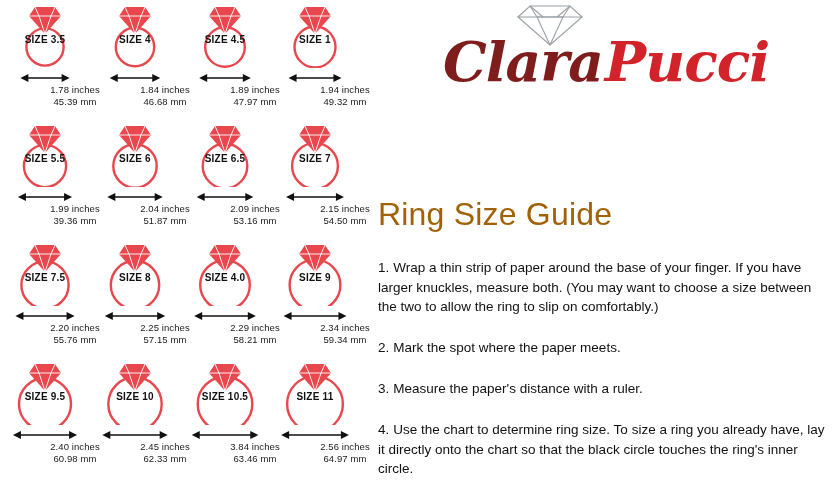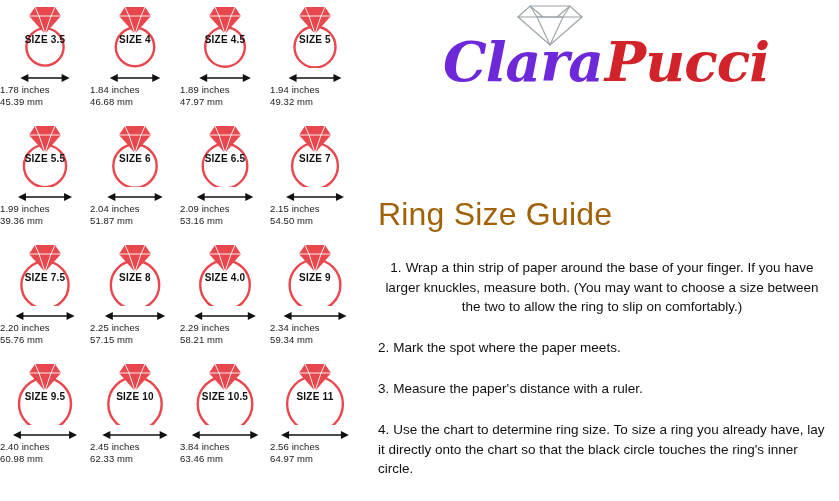--- a/index.html
+++ b/index.html
@@ -53,25 +53,26 @@
     transform: translateX(-50%);
     top: 66px;
     width: 78px;
     height: 12px;
   }
   .ring-measure {
     position: absolute;
     left: 0;
     top: 80px;
     width: 90px;
-    text-align: left;
+    text-align: center;
     font-size: 9.5px;
     line-height: 11.5px;
     color: #1a1a1a;
     letter-spacing: 0.1px;
+    padding-left: 30px;
   }
   .size-label {
     position: absolute;
     left: 0;
     top: 0;
     width: 100%;
     height: 100%;
     display: flex;
     align-items: center;
     justify-content: center;
@@ -112,21 +113,21 @@
     width: 460px;
     height: 84px;
     font-family: "DejaVu Serif", serif;
     font-style: italic;
     font-size: 55px;
     line-height: 80px;
     text-align: center;
     white-space: nowrap;
   }
   #logo-clara {
-    color: #6d28d9;
+    color: #7f1d1d;
     font-weight: 700;
     letter-spacing: -1px;
   }
   #logo-pucci {
     color: #d2232a;
     font-weight: 700;
     letter-spacing: -1px;
     margin-left: 2px;
   }
 
@@ -141,21 +142,21 @@
   }
   .guide-step {
     position: absolute;
     left: 10px;
     width: 448px;
     font-size: 13.5px;
     line-height: 19.5px;
     color: #111;
   }
   .guide-step .num { margin-right: 4px; }
-  #step-1 { top: 258px; text-align: center; }
+  #step-1 { top: 258px; }
   #step-2 { top: 338px; }
   #step-3 { top: 379px; }
   #step-4 { top: 420px; }
 </style>
 </head>
 <body>
 
 <div id="page">
 
   <div id="ring-grid">
@@ -248,21 +249,21 @@
               <polygon points="27,12 33,3 53,3 59,12"></polygon>
             </g>
             <g stroke="#ffffff" stroke-width="0.9" fill="none">
               <line x1="33" y1="3" x2="37" y2="12"></line>
               <line x1="53" y1="3" x2="49" y2="12"></line>
               <line x1="27" y1="12" x2="59" y2="12"></line>
               <line x1="37" y1="12" x2="43" y2="30"></line>
               <line x1="49" y1="12" x2="43" y2="30"></line>
             </g>
           </svg><div class="size-label">
-            <span>SIZE 5</span>
+            <span>SIZE 1</span>
           </div></div>
         <div class="arrow-row"><svg viewBox="0 0 78 12" width="78" height="12">
             <line x1="18.54" y1="6" x2="59.46000000000001" y2="6" stroke="#111" stroke-width="1.6"></line>
             <polygon points="12.54,6 20.54,2 20.54,10" fill="#111"></polygon>
             <polygon points="65.46000000000001,6 57.46000000000001,2 57.46000000000001,10" fill="#111"></polygon>
           </svg></div>
         <div class="ring-measure">
           <div>1.94 inches</div>
           <div>49.32 mm</div>
         </div>

